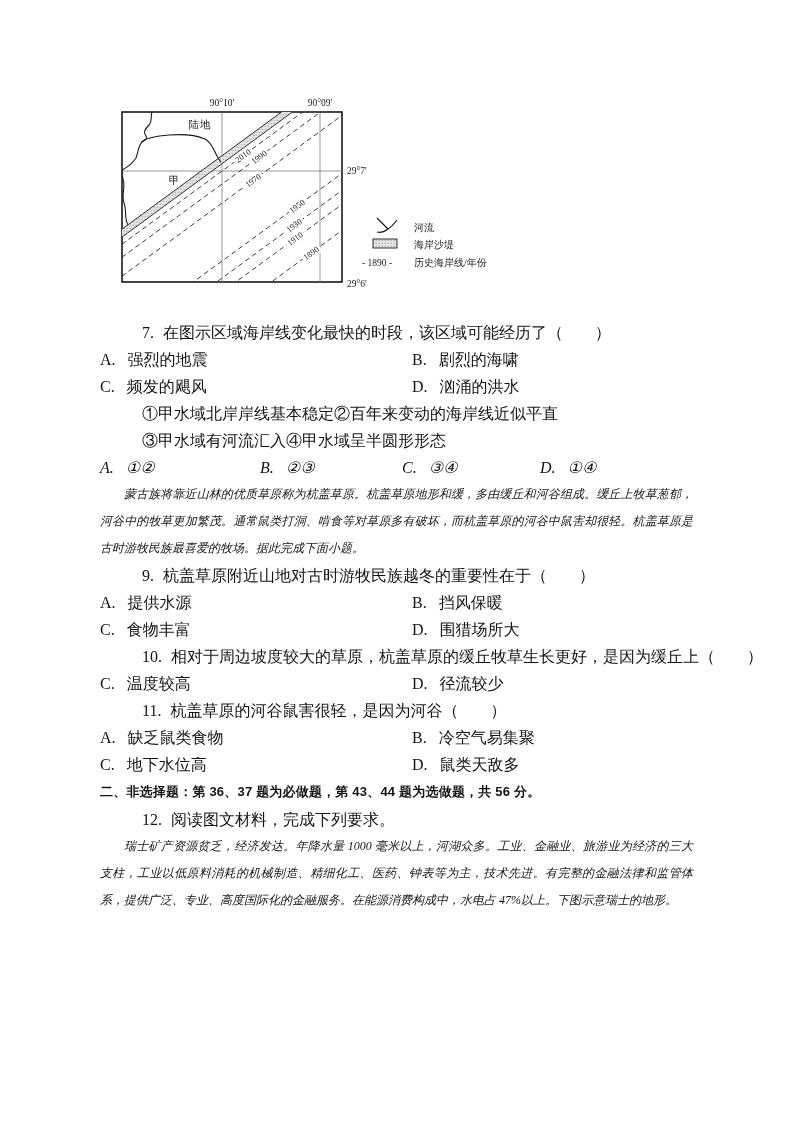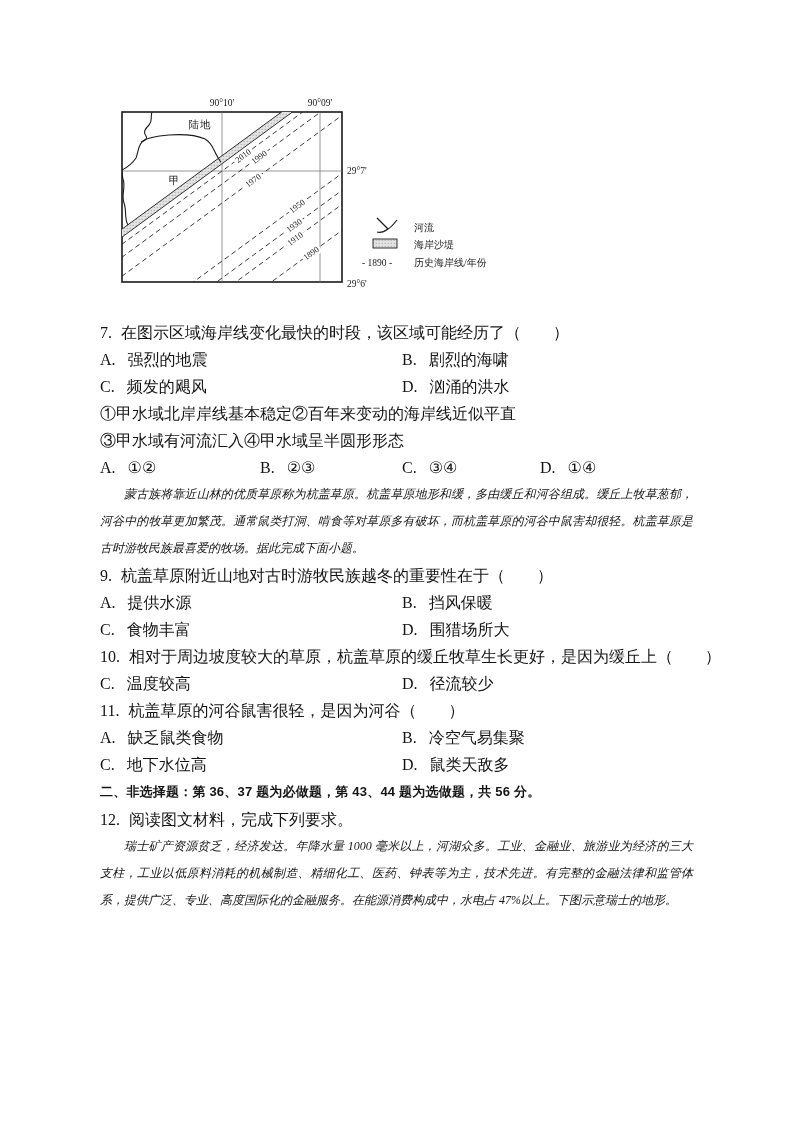--- a/index.html
+++ b/index.html
@@ -10,25 +10,25 @@
     color:#141414;
   }
   .page { position:relative; width:793px; height:1122px; overflow:hidden; background:#fff; }
   .content { position:absolute; left:100px; top:95px; width:593px; }
 
   .figure { margin-left:14px; }
   .figure svg { display:block; }
   .svgtext { font-family:"Liberation Serif","DejaVu Serif",serif; fill:#1a1a1a; }
 
   .questions { margin-top:24px; font-size:16px; line-height:27px; }
-  .qline { white-space:nowrap; }
+  .qline { white-space:nowrap;margin-left:42px; }
   .qno  { display:inline-block; margin-right:9px; }
   .opt-row { display:grid; }
-  .opt-row.two  { grid-template-columns:302px 1fr; }
-  .opt-row.four { grid-template-columns:160px 142px 138px 1fr; }
+  .opt-row.two  { grid-template-columns:302px 1fr;gap:10px; }
+  .opt-row.four { grid-template-columns:160px 142px 138px 1fr;font-style:italic; }
   .opt .key { display:inline-block; margin-right:12px; }
 
   .passage {
     font-size:12px; line-height:27px;
     text-indent:2em; text-align:justify;
     font-style:italic;
   }
   .section-header {
     font-family:"Liberation Sans","DejaVu Sans",sans-serif;
     font-weight:bold; font-size:13px; line-height:28px;

